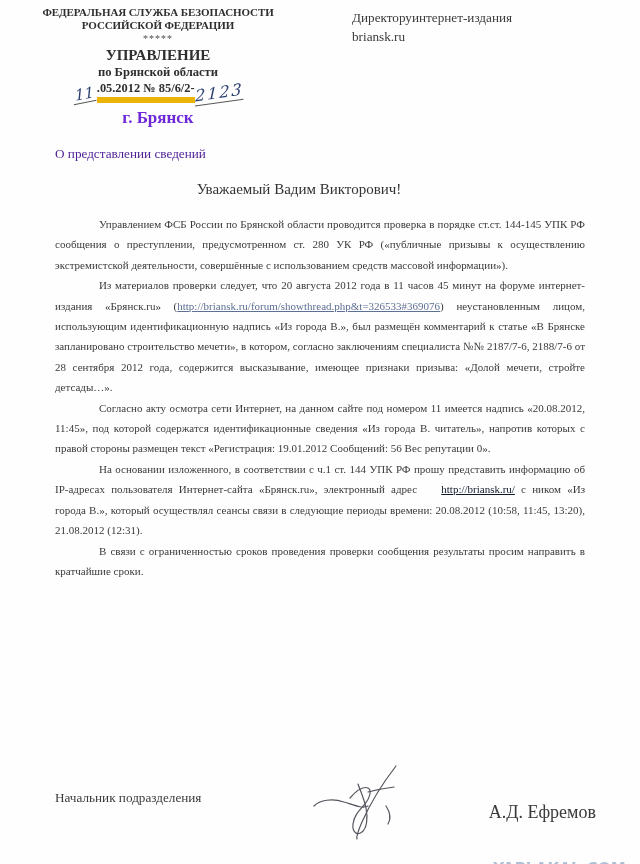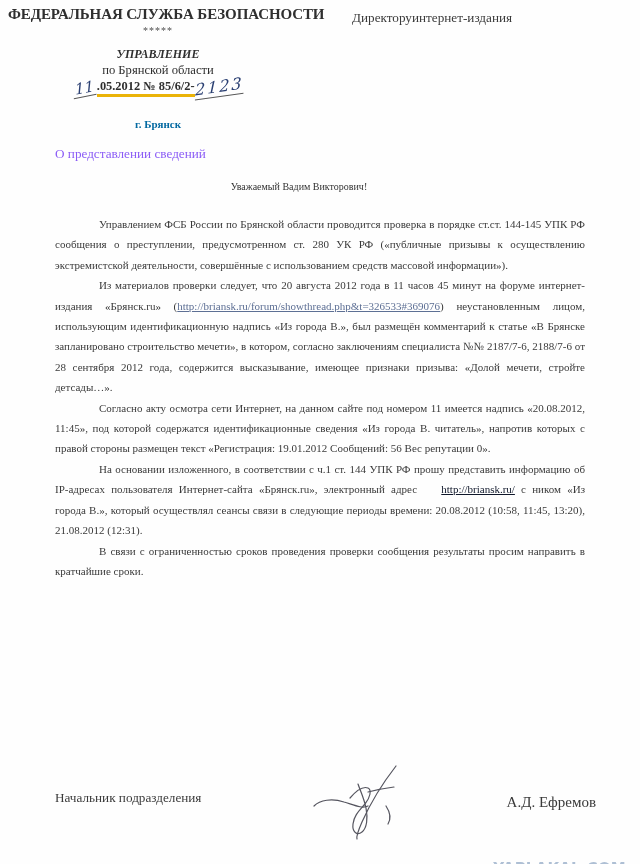--- a/index.html
+++ b/index.html
@@ -35,41 +35,40 @@
   .org-block {
     position: absolute;
     left: 8px;
     top: 6px;
     width: 300px;
     text-align: center;
     line-height: 1.18;
   }
   .org-line {
     font-weight: bold;
-    font-size: 15px;
+    font-size: 11px;
     letter-spacing: -0.1px;
     color: #2f2f2f;
     white-space: nowrap;
   }
   .org-stars {
     font-size: 10px;
     letter-spacing: 1px;
     color: #4a4a4a;
     margin-top: 1px;
     margin-bottom: 2px;
   }
   .org-dept {
     font-weight: bold;
-    font-size: 12px;
-    color: #2f2f2f;
-    margin-top: 11px;
-    font-style: italic;
+    font-size: 15px;
+    color: #2f2f2f;
+    margin-top: 2px;
   }
   .org-region {
-    font-weight: normal;
+    font-weight: bold;
     font-size: 12.6px;
     color: #2f2f2f;
     margin-top: 1px;
   }
 
   .regnum-row {
     margin-top: 1px;
     font-size: 12.4px;
     font-weight: bold;
     color: #2f2f2f;
@@ -86,41 +85,41 @@
     font-weight: normal;
     font-size: 15px;
     transform: rotate(-11deg) skewX(-6deg);
     display: inline-block;
     border-bottom: 1px solid #555;
     padding: 0 2px 0 2px;
     margin-right: 1px;
     line-height: 1;
   }
   .reg-static {
-    border-bottom: 3px solid #eab308;
+    border-bottom: 6px solid #eab308;
     padding-bottom: 1px;
   }
   .hw-num {
     font-family: "DejaVu Serif", serif;
     color: #2a3f72;
     font-style: italic;
     font-weight: normal;
     font-size: 16px;
     letter-spacing: 2px;
     transform: rotate(-8deg) skewX(-10deg);
     display: inline-block;
     line-height: 1;
     padding-bottom: 1px;
     border-bottom: 1px solid #555;
   }
   .org-city {
     font-weight: bold;
-    font-size: 11px;
-    color: #0369a1;
-    margin-top: 21px;
+    font-size: 17px;
+    color: #6d28d9;
+    margin-top: 5px;
   }
 
   .addressee {
     position: absolute;
     left: 352px;
     top: 8px;
     width: 286px;
     font-size: 13.2px;
     line-height: 1.45;
     color: #3a3a3a;
@@ -132,31 +131,31 @@
   }
   .addressee .line2,
   .addressee .line3 { white-space: nowrap; }
 
   
   .subject {
     position: absolute;
     left: 55px;
     top: 146px;
     font-size: 13.2px;
-    color: #8b5cf6;
+    color: #4c1d95;
   }
 
   
   .salutation {
     position: absolute;
     left: 0;
     right: 42px;
     top: 181px;
     text-align: center;
-    font-size: 10px;
+    font-size: 15px;
     color: #333;
   }
 
   
   .body-text {
     position: absolute;
     left: 55px;
     top: 214px;
     width: 530px;
     font-size: 11px;
@@ -189,22 +188,22 @@
     position: absolute;
     left: 0;
     top: 0;
     font-size: 13.2px;
     color: #3a3a3a;
     white-space: nowrap;
   }
   .sig-name {
     position: absolute;
     right: 12px;
-    top: 4px;
-    font-size: 15px;
+    top: 12px;
+    font-size: 18px;
     color: #3a3a3a;
     white-space: nowrap;
   }
   .sig-mark {
     position: absolute;
     left: 255px;
     top: -28px;
     width: 120px;
     height: 80px;
   }
@@ -223,38 +222,40 @@
 </style>
 </head>
 <body>
 
 <div class="page">
 
   <div class="header">
 
     <div class="org-block">
       <div class="org-line">ФЕДЕРАЛЬНАЯ СЛУЖБА БЕЗОПАСНОСТИ</div>
+      <div class="org-line">РОССИЙСКОЙ ФЕДЕРАЦИИ</div>
       <div class="org-stars">*****</div>
       <div class="org-dept">УПРАВЛЕНИЕ</div>
       <div class="org-region">по Брянской области</div>
 
       <div class="regnum-row">
         <span class="hw-date">11</span>
           <span class="reg-static">.05.2012 № 85/6/2-</span>
           <span class="hw-num">2123</span>
       </div>
 
       <div class="org-city">г. Брянск</div>
     </div>
 
     <div class="addressee">
       <div class="line1">
         <span>Директору</span>
         <span>интернет-издания</span>
       </div>
+      <div class="line2">briansk.ru</div>
     </div>
   </div>
 
   <div class="subject">О представлении сведений</div>
 
   <div class="salutation">Уважаемый Вадим Викторович!</div>
 
   <div class="body-text">
 
     <p>Управлением ФСБ России по Брянской области проводится проверка в порядке ст.ст. 144-145 УПК РФ сообщения о преступлении, предусмотренном ст. 280 УК РФ («публичные призывы к осуществлению экстремистской деятельности, совершённые с использованием средств массовой информации»).</p>

